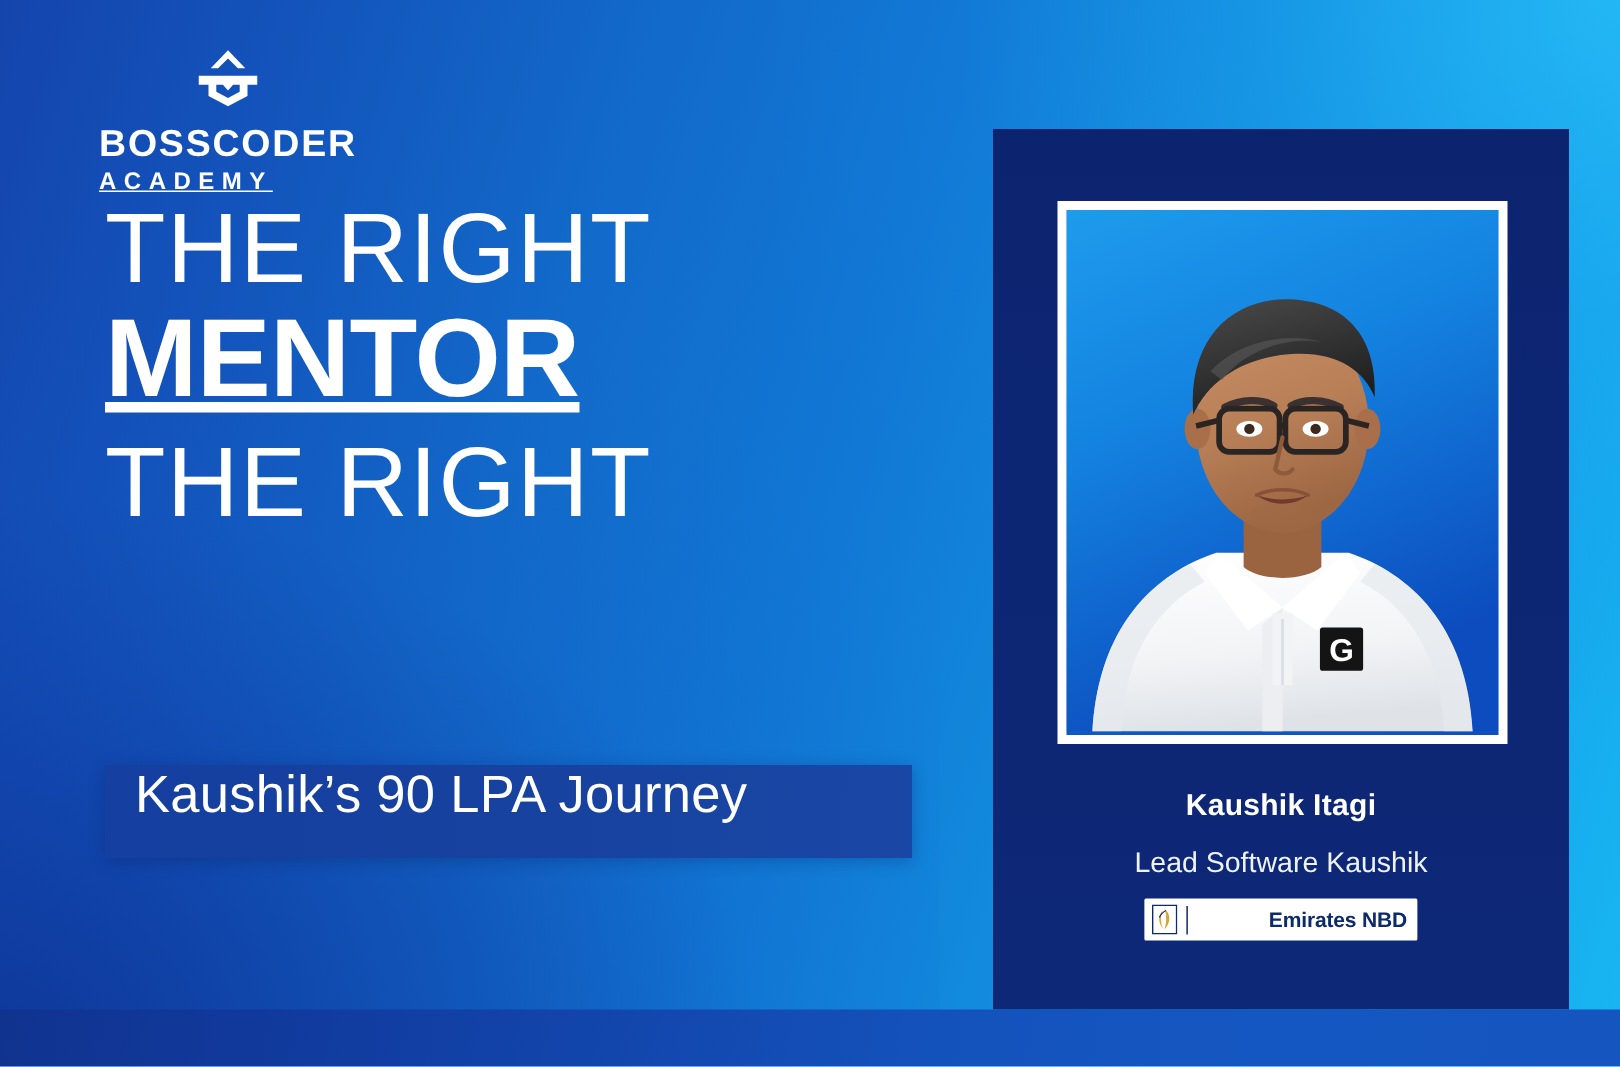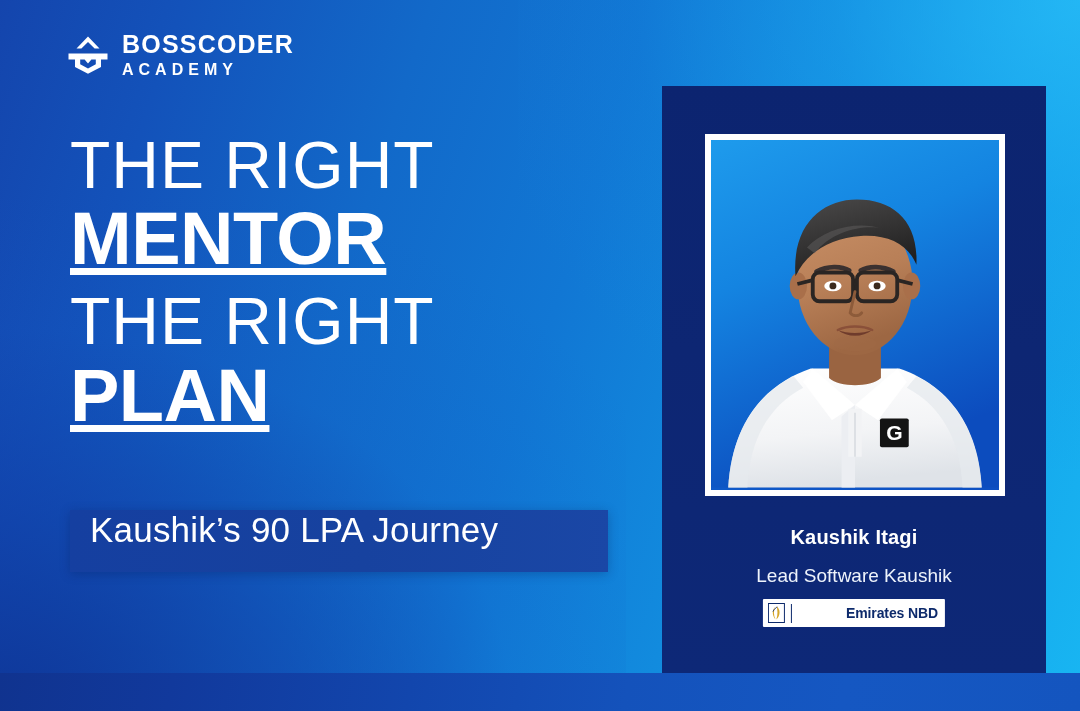--- a/index.html
+++ b/index.html
@@ -76,20 +76,21 @@
   }
 
   
   .logo {
     position: absolute;
     left: 66px;
     top: 32px;
     display: flex;
     align-items: center;
     gap: 12px;
+    flex-direction: column;
   }
   .logo-mark {
     width: 44px;
     height: 40px;
     display: block;
     flex: 0 0 auto;
   }
   .logo-words {
     display: flex;
     flex-direction: column;
@@ -101,20 +102,21 @@
     font-size: 25px;
     font-weight: 700;
     letter-spacing: 1.2px;
   }
   .logo-bottom {
     color: #ffffff;
     font-size: 16px;
     font-weight: 600;
     letter-spacing: 5.0px;
     margin-top: 5px;
+    text-decoration: underline;
   }
 
   
   .headline {
     position: absolute;
     left: 70px;
     top: 134px;
     width: 560px;
   }
   .hl-line {
@@ -269,21 +271,20 @@
     <div class="logo-words">
       <span class="logo-top">BOSSCODER</span>
       <span class="logo-bottom">ACADEMY</span>
     </div>
   </div>
 
   <div class="headline">
     <span class="hl-line hl-thin">THE RIGHT</span>
     <span class="hl-line hl-bold">MENTOR</span>
     <span class="hl-line hl-thin hl-gap">THE RIGHT</span>
-    <span class="hl-line hl-bold">PLAN</span>
   </div>
 
   <div class="banner">
     <span class="banner-text">Kaushik’s 90 LPA Journey</span>
   </div>
 
   <div class="panel">
 
     <div class="photo-frame">
       <div class="photo">

